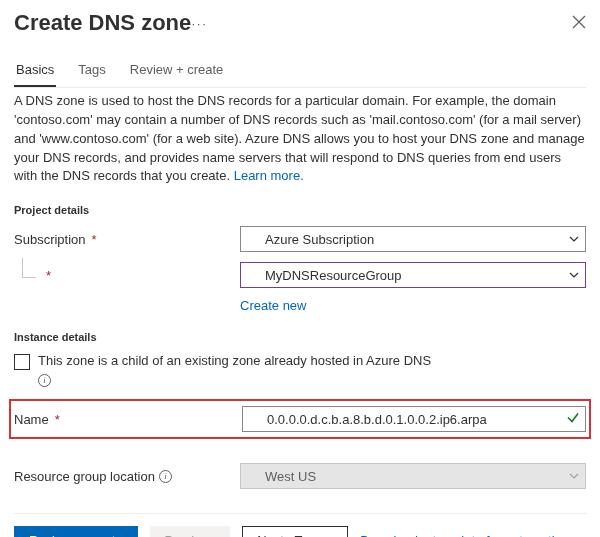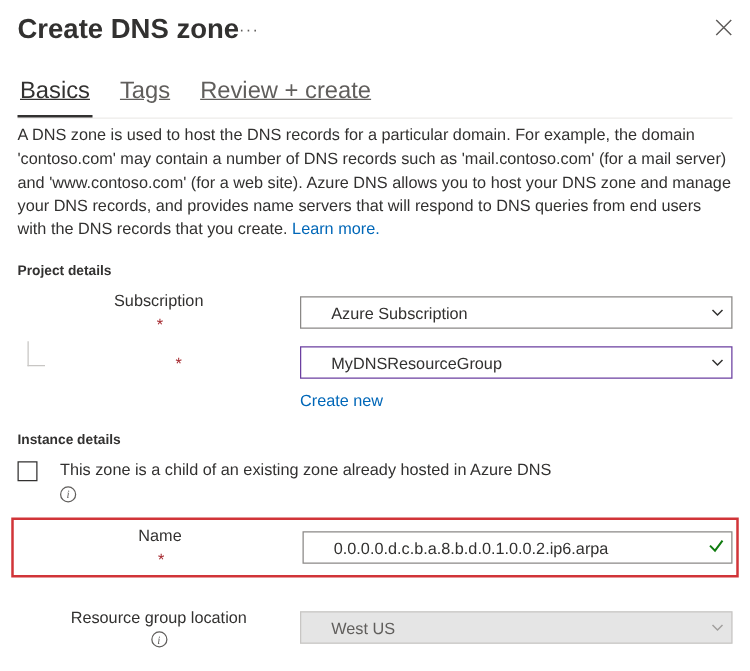--- a/index.html
+++ b/index.html
@@ -11,27 +11,27 @@
     background: #fff;
     width: 600px;
   }
   .page { padding: 10px 14px 14px 14px; }
   .header { display: flex; align-items: center; justify-content: space-between; }
   .title-row { display: flex; align-items: center; }
   .title { font-size: 22px; font-weight: 600; color: #323130; }
   .ellipsis { color: #605e5c; font-size: 13px; letter-spacing: 1px; }
   .close { font-size: 18px; color: #605e5c; cursor: pointer; }
   .tabs { display: flex; gap: 20px; margin-top: 26px; border-bottom: 1px solid #edebe9; }
-  .tab { padding: 0 2px 8px 2px; color: #605e5c; cursor: pointer; font-size: 19px; text-decoration: underline; }
+  .tab { padding: 0 2px 8px 2px; color: #605e5c; cursor: pointer; font-size: 13px; }
   .tab.active { color: #323130; font-weight: 400; border-bottom: 2px solid #323130; }
   .description { margin-top: 4px; line-height: 1.45; color: #323130; }
   .description a { color: #0067b8; text-decoration: none; }
   .section-heading { font-weight: 600; margin-top: 18px; margin-bottom: 10px; font-size: 11px; color: #323130; }
   .form-row { display: flex; align-items: center; margin-bottom: 10px; }
-  .form-label { width: 226px; display: flex; align-items: center; gap: 4px; color: #323130; flex-direction: column; }
+  .form-label { width: 226px; display: flex; align-items: center; gap: 4px; color: #323130; }
   .form-label.indented { position: relative; padding-left: 30px; }
   .elbow {
     position: absolute; left: 8px; top: -10px;
     width: 14px; height: 20px;
     border-left: 1px solid #c8c6c4;
     border-bottom: 1px solid #c8c6c4;
   }
   .req { color: #a4262c; margin-left: 2px; }
   .form-field { flex: 1; position: relative; }
   .select, .input {
@@ -45,21 +45,21 @@
     position: absolute; right: 6px; top: 50%; transform: translateY(-50%);
     pointer-events: none;
   }
   .chevron svg { display: block; }
   .check-icon {
     position: absolute; right: 6px; top: 50%; transform: translateY(-50%);
     color: #107c10;
   }
   .link { color: #0067b8; cursor: pointer; font-size: 13px; }
   .createnew { margin-left: 226px; margin-top: 2px; margin-bottom: 8px; }
-  .checkbox-row { display: flex; align-items: flex-start; gap: 18px; margin-bottom: 12px; margin-top: 4px; }
+  .checkbox-row { display: flex; align-items: flex-start; gap: 8px; margin-bottom: 12px; margin-top: 4px; }
   .cb { width: 16px; height: 16px; border: 1px solid #323130; flex-shrink: 0; margin-top: 1px; cursor: pointer; }
   .cb-label { max-width: 400px; line-height: 1.3; display: flex; flex-wrap: wrap; align-items: center; gap: 4px; }
   .info-icon {
     width: 13px; height: 13px; border: 1px solid #605e5c; border-radius: 50%;
     display: inline-flex; align-items: center; justify-content: center;
     font-size: 9px; color: #605e5c; font-style: italic; font-family: Georgia, serif;
   }
   .highlight-row {
     border: 2px solid #d13438; padding: 5px 3px; margin: 0 -5px 24px -5px;
     display: flex; align-items: center;

